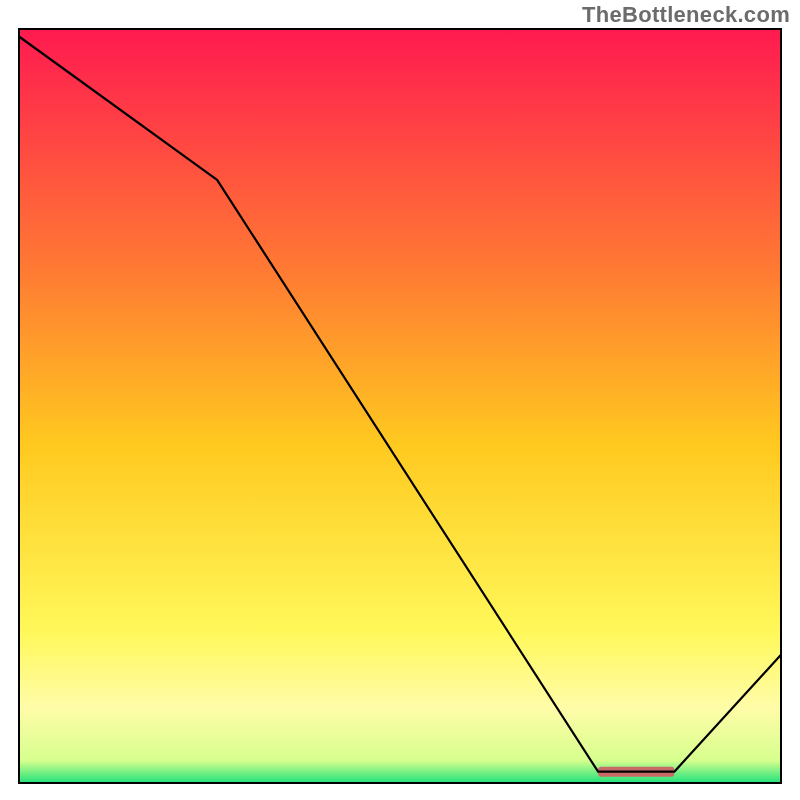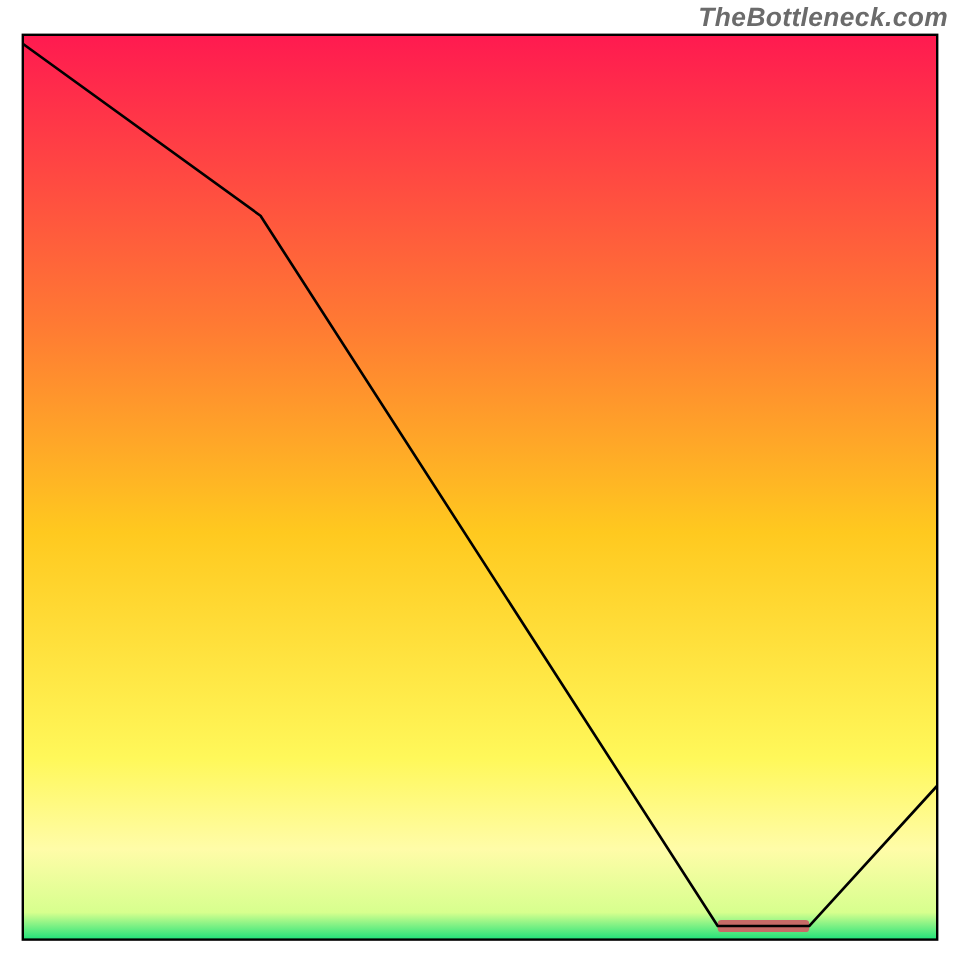--- a/index.html
+++ b/index.html
@@ -8,21 +8,20 @@
     width: 800px;
     height: 800px;
     overflow: hidden;
     font-family: Arial, Helvetica, sans-serif;
     background: #ffffff;
   }
   .wrap {
     position: relative;
     width: 800px;
     height: 800px;
-    font-style: italic;
   }
   .watermark {
     position: absolute;
     top: 2px;
     right: 10px;
     font-size: 22px;
     font-weight: 600;
     color: #6b6b6b;
     letter-spacing: 0.3px;
     user-select: none;

